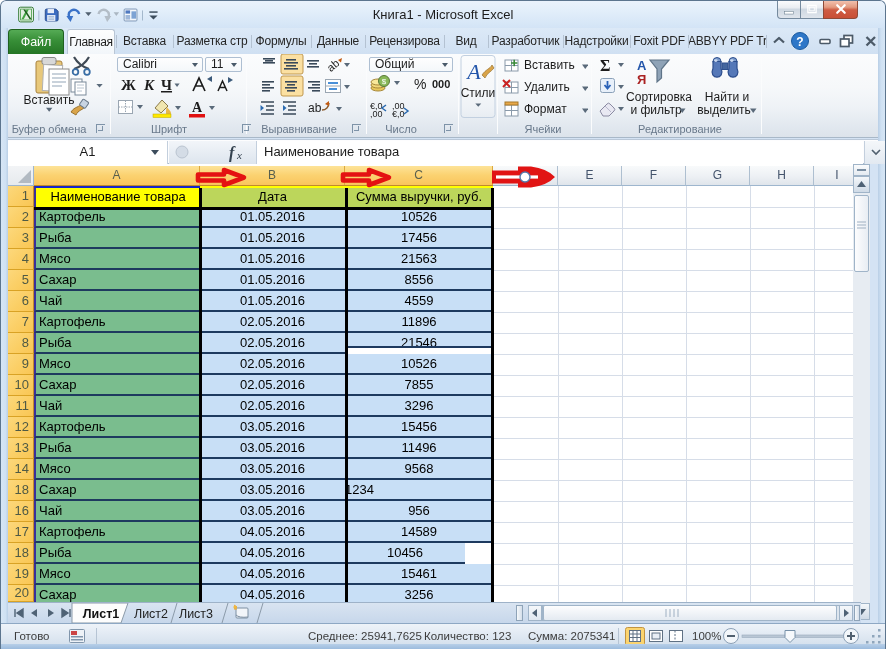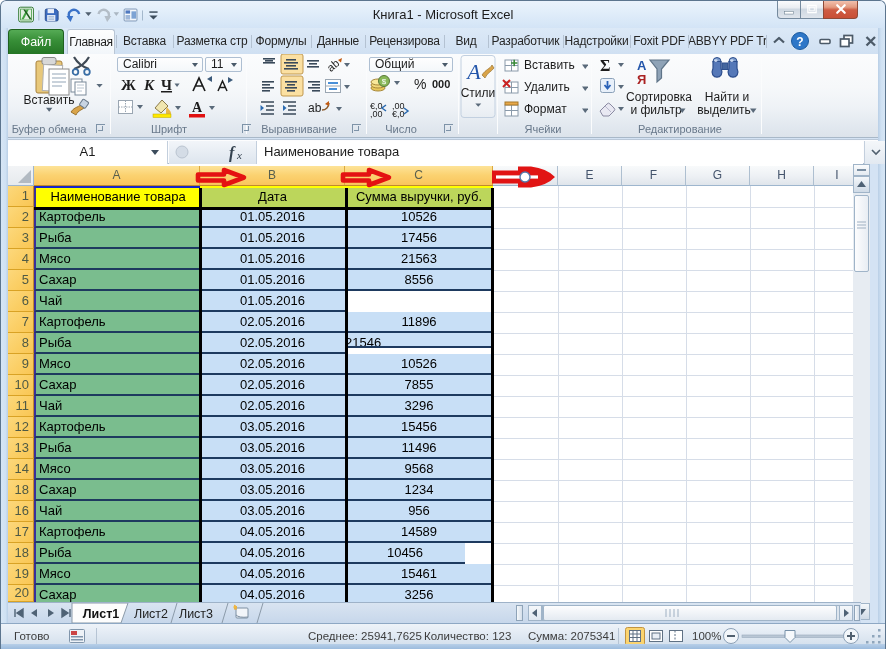--- a/index.html
+++ b/index.html
@@ -440,47 +440,48 @@
 <div class="cell" style="left:192px;top:64px;width:145px;height:21px;background:#c8dff6;border-bottom:2px solid #1e3a5f;line-height:19px;text-align:center;">01.05.2016</div>
 <div class="cell" style="left:337px;top:64px;width:148px;height:21px;background:#c8dff6;border-bottom:2px solid #1e3a5f;line-height:19px;text-align:center;">17456</div>
 <div class="cell" style="left:26px;top:85px;width:166px;height:21px;background:#7abd8e;border-left:2.5px solid #39309b;border-bottom:2px solid #1e3a5f;line-height:19px;padding-left:3px;">Мясо</div>
 <div class="cell" style="left:192px;top:85px;width:145px;height:21px;background:#c8dff6;border-bottom:2px solid #1e3a5f;line-height:19px;text-align:center;">01.05.2016</div>
 <div class="cell" style="left:337px;top:85px;width:148px;height:21px;background:#c8dff6;border-bottom:2px solid #1e3a5f;line-height:19px;text-align:center;">21563</div>
 <div class="cell" style="left:26px;top:106px;width:166px;height:21px;background:#7abd8e;border-left:2.5px solid #39309b;border-bottom:2px solid #1e3a5f;line-height:19px;padding-left:3px;">Сахар</div>
 <div class="cell" style="left:192px;top:106px;width:145px;height:21px;background:#c8dff6;border-bottom:2px solid #1e3a5f;line-height:19px;text-align:center;">01.05.2016</div>
 <div class="cell" style="left:337px;top:106px;width:148px;height:21px;background:#c8dff6;border-bottom:2px solid #1e3a5f;line-height:19px;text-align:center;">8556</div>
 <div class="cell" style="left:26px;top:127px;width:166px;height:21px;background:#7abd8e;border-left:2.5px solid #39309b;border-bottom:2px solid #1e3a5f;line-height:19px;padding-left:3px;">Чай</div>
 <div class="cell" style="left:192px;top:127px;width:145px;height:21px;background:#c8dff6;border-bottom:2px solid #1e3a5f;line-height:19px;text-align:center;">01.05.2016</div>
+<div class="cell" style="left:337px;top:127px;width:148px;height:21px;background:#c8dff6;border-bottom:2px solid #1e3a5f;line-height:19px;text-align:center;">4559</div>
 <div class="cell" style="left:26px;top:148px;width:166px;height:21px;background:#7abd8e;border-left:2.5px solid #39309b;border-bottom:2px solid #1e3a5f;line-height:19px;padding-left:3px;">Картофель</div>
 <div class="cell" style="left:192px;top:148px;width:145px;height:21px;background:#c8dff6;border-bottom:2px solid #1e3a5f;line-height:19px;text-align:center;">02.05.2016</div>
 <div class="cell" style="left:337px;top:148px;width:148px;height:21px;background:#c8dff6;border-bottom:2px solid #1e3a5f;line-height:19px;text-align:center;">11896</div>
 <div class="cell" style="left:26px;top:169px;width:166px;height:21px;background:#7abd8e;border-left:2.5px solid #39309b;border-bottom:2px solid #1e3a5f;line-height:19px;padding-left:3px;">Рыба</div>
 <div class="cell" style="left:192px;top:169px;width:145px;height:21px;background:#c8dff6;border-bottom:2px solid #1e3a5f;line-height:19px;text-align:center;">02.05.2016</div>
-<div class="cell" style="left:337px;top:169px;width:148px;height:15px;background:#c8dff6;border-bottom:2px solid #1e3a5f;line-height:19px;">21546</div>
+<div class="cell" style="left:337px;top:169px;width:148px;height:15px;background:#c8dff6;border-bottom:2px solid #1e3a5f;line-height:19px;text-align:center;">21546</div>
 <div class="cell" style="left:26px;top:190px;width:166px;height:21px;background:#7abd8e;border-left:2.5px solid #39309b;border-bottom:2px solid #1e3a5f;line-height:19px;padding-left:3px;">Мясо</div>
 <div class="cell" style="left:192px;top:190px;width:145px;height:21px;background:#c8dff6;border-bottom:2px solid #1e3a5f;line-height:19px;text-align:center;">02.05.2016</div>
 <div class="cell" style="left:337px;top:190px;width:148px;height:21px;background:#c8dff6;border-bottom:2px solid #1e3a5f;line-height:19px;text-align:center;">10526</div>
 <div class="cell" style="left:26px;top:211px;width:166px;height:21px;background:#7abd8e;border-left:2.5px solid #39309b;border-bottom:2px solid #1e3a5f;line-height:19px;padding-left:3px;">Сахар</div>
 <div class="cell" style="left:192px;top:211px;width:145px;height:21px;background:#c8dff6;border-bottom:2px solid #1e3a5f;line-height:19px;text-align:center;">02.05.2016</div>
 <div class="cell" style="left:337px;top:211px;width:148px;height:21px;background:#c8dff6;border-bottom:2px solid #1e3a5f;line-height:19px;text-align:center;">7855</div>
 <div class="cell" style="left:26px;top:232px;width:166px;height:21px;background:#7abd8e;border-left:2.5px solid #39309b;border-bottom:2px solid #1e3a5f;line-height:19px;padding-left:3px;">Чай</div>
 <div class="cell" style="left:192px;top:232px;width:145px;height:21px;background:#c8dff6;border-bottom:2px solid #1e3a5f;line-height:19px;text-align:center;">02.05.2016</div>
 <div class="cell" style="left:337px;top:232px;width:148px;height:21px;background:#c8dff6;border-bottom:2px solid #1e3a5f;line-height:19px;text-align:center;">3296</div>
 <div class="cell" style="left:26px;top:253px;width:166px;height:21px;background:#7abd8e;border-left:2.5px solid #39309b;border-bottom:2px solid #1e3a5f;line-height:19px;padding-left:3px;">Картофель</div>
 <div class="cell" style="left:192px;top:253px;width:145px;height:21px;background:#c8dff6;border-bottom:2px solid #1e3a5f;line-height:19px;text-align:center;">03.05.2016</div>
 <div class="cell" style="left:337px;top:253px;width:148px;height:21px;background:#c8dff6;border-bottom:2px solid #1e3a5f;line-height:19px;text-align:center;">15456</div>
 <div class="cell" style="left:26px;top:274px;width:166px;height:21px;background:#7abd8e;border-left:2.5px solid #39309b;border-bottom:2px solid #1e3a5f;line-height:19px;padding-left:3px;">Рыба</div>
 <div class="cell" style="left:192px;top:274px;width:145px;height:21px;background:#c8dff6;border-bottom:2px solid #1e3a5f;line-height:19px;text-align:center;">03.05.2016</div>
 <div class="cell" style="left:337px;top:274px;width:148px;height:21px;background:#c8dff6;border-bottom:2px solid #1e3a5f;line-height:19px;text-align:center;">11496</div>
 <div class="cell" style="left:26px;top:295px;width:166px;height:21px;background:#7abd8e;border-left:2.5px solid #39309b;border-bottom:2px solid #1e3a5f;line-height:19px;padding-left:3px;">Мясо</div>
 <div class="cell" style="left:192px;top:295px;width:145px;height:21px;background:#c8dff6;border-bottom:2px solid #1e3a5f;line-height:19px;text-align:center;">03.05.2016</div>
 <div class="cell" style="left:337px;top:295px;width:148px;height:21px;background:#c8dff6;border-bottom:2px solid #1e3a5f;line-height:19px;text-align:center;">9568</div>
 <div class="cell" style="left:26px;top:316px;width:166px;height:21px;background:#7abd8e;border-left:2.5px solid #39309b;border-bottom:2px solid #1e3a5f;line-height:19px;padding-left:3px;">Сахар</div>
 <div class="cell" style="left:192px;top:316px;width:145px;height:21px;background:#c8dff6;border-bottom:2px solid #1e3a5f;line-height:19px;text-align:center;">03.05.2016</div>
-<div class="cell" style="left:337px;top:316px;width:148px;height:21px;background:#c8dff6;border-bottom:2px solid #1e3a5f;line-height:19px;text-align:center;">1234</div>
+<div class="cell" style="left:337px;top:316px;width:148px;height:21px;background:#c8dff6;border-bottom:2px solid #1e3a5f;line-height:19px;text-align:left;">1234</div>
 <div class="cell" style="left:26px;top:337px;width:166px;height:21px;background:#7abd8e;border-left:2.5px solid #39309b;border-bottom:2px solid #1e3a5f;line-height:19px;padding-left:3px;">Чай</div>
 <div class="cell" style="left:192px;top:337px;width:145px;height:21px;background:#c8dff6;border-bottom:2px solid #1e3a5f;line-height:19px;text-align:center;">03.05.2016</div>
 <div class="cell" style="left:337px;top:337px;width:148px;height:21px;background:#c8dff6;border-bottom:2px solid #1e3a5f;line-height:19px;text-align:center;">956</div>
 <div class="cell" style="left:26px;top:358px;width:166px;height:21px;background:#7abd8e;border-left:2.5px solid #39309b;border-bottom:2px solid #1e3a5f;line-height:19px;padding-left:3px;">Картофель</div>
 <div class="cell" style="left:192px;top:358px;width:145px;height:21px;background:#c8dff6;border-bottom:2px solid #1e3a5f;line-height:19px;text-align:center;">04.05.2016</div>
 <div class="cell" style="left:337px;top:358px;width:148px;height:21px;background:#c8dff6;border-bottom:2px solid #1e3a5f;line-height:19px;text-align:center;">14589</div>
 <div class="cell" style="left:26px;top:379px;width:166px;height:21px;background:#7abd8e;border-left:2.5px solid #39309b;border-bottom:2px solid #1e3a5f;line-height:19px;padding-left:3px;">Рыба</div>
 <div class="cell" style="left:192px;top:379px;width:145px;height:21px;background:#c8dff6;border-bottom:2px solid #1e3a5f;line-height:19px;text-align:center;">04.05.2016</div>
 <div class="cell" style="left:337px;top:379px;width:120px;height:21px;background:#c8dff6;border-bottom:2px solid #1e3a5f;line-height:19px;text-align:center;">10456</div>
 <div class="cell" style="left:26px;top:400px;width:166px;height:21px;background:#7abd8e;border-left:2.5px solid #39309b;border-bottom:2px solid #1e3a5f;line-height:19px;padding-left:3px;">Мясо</div>

